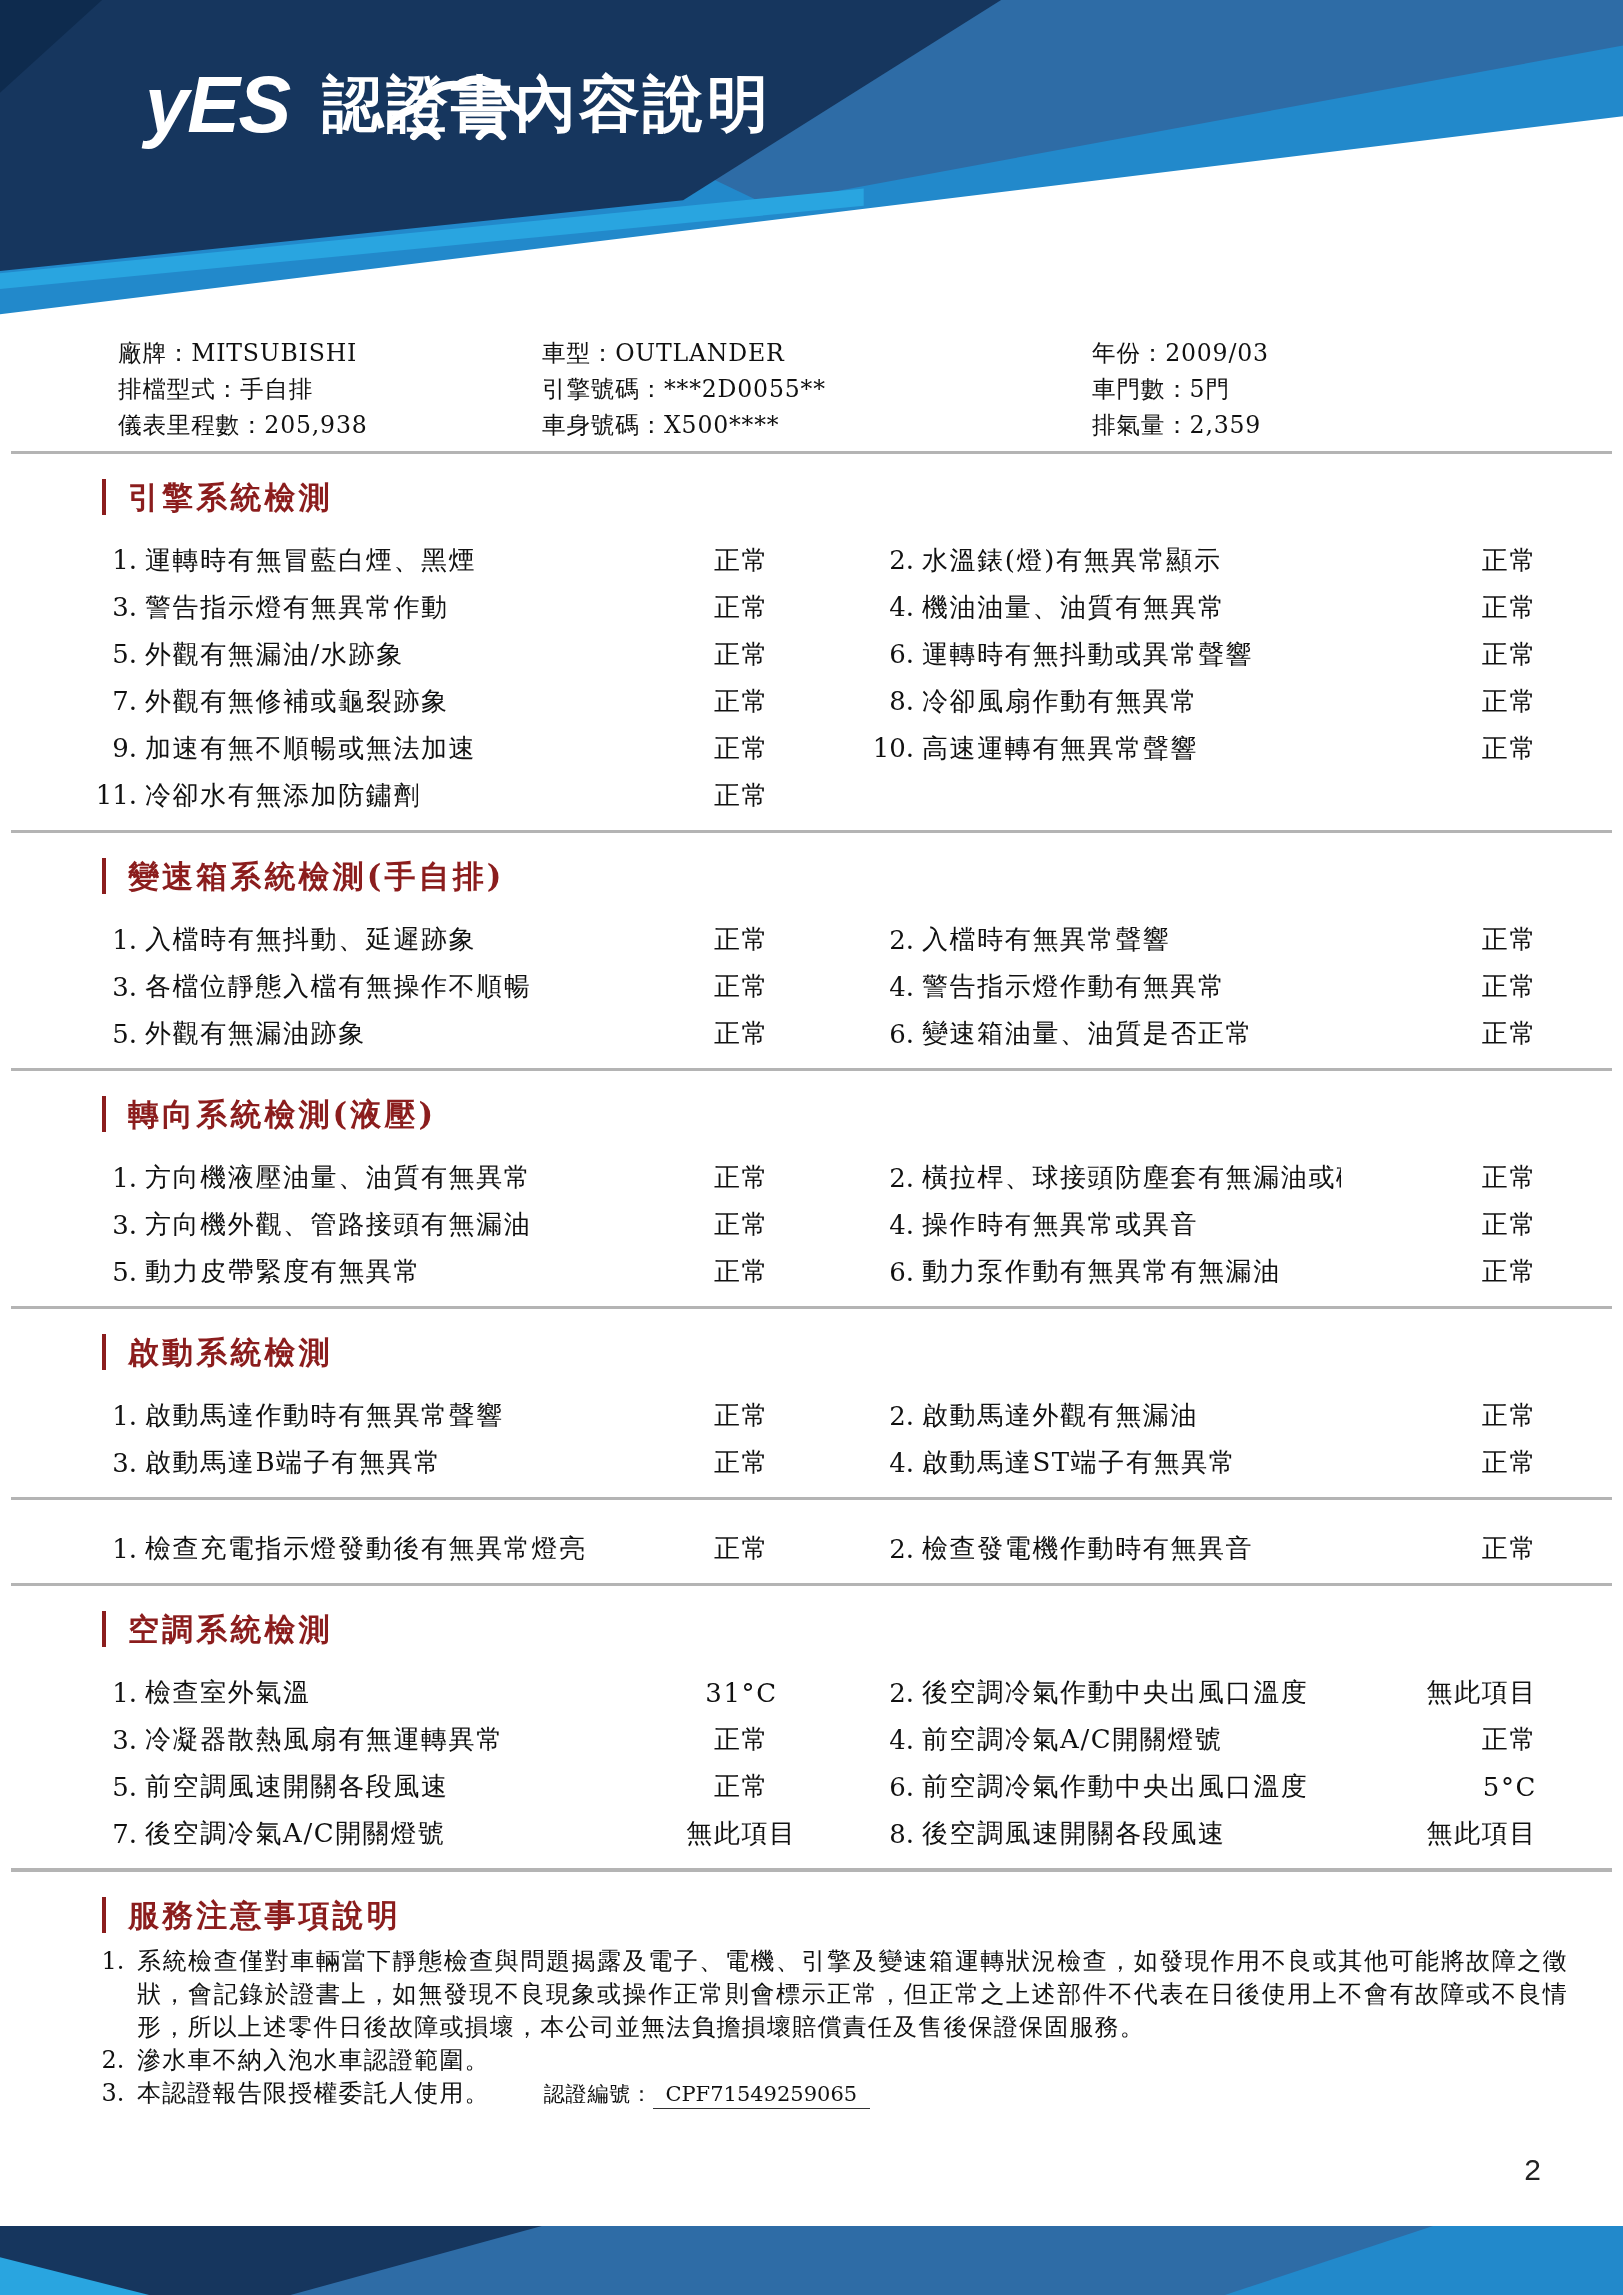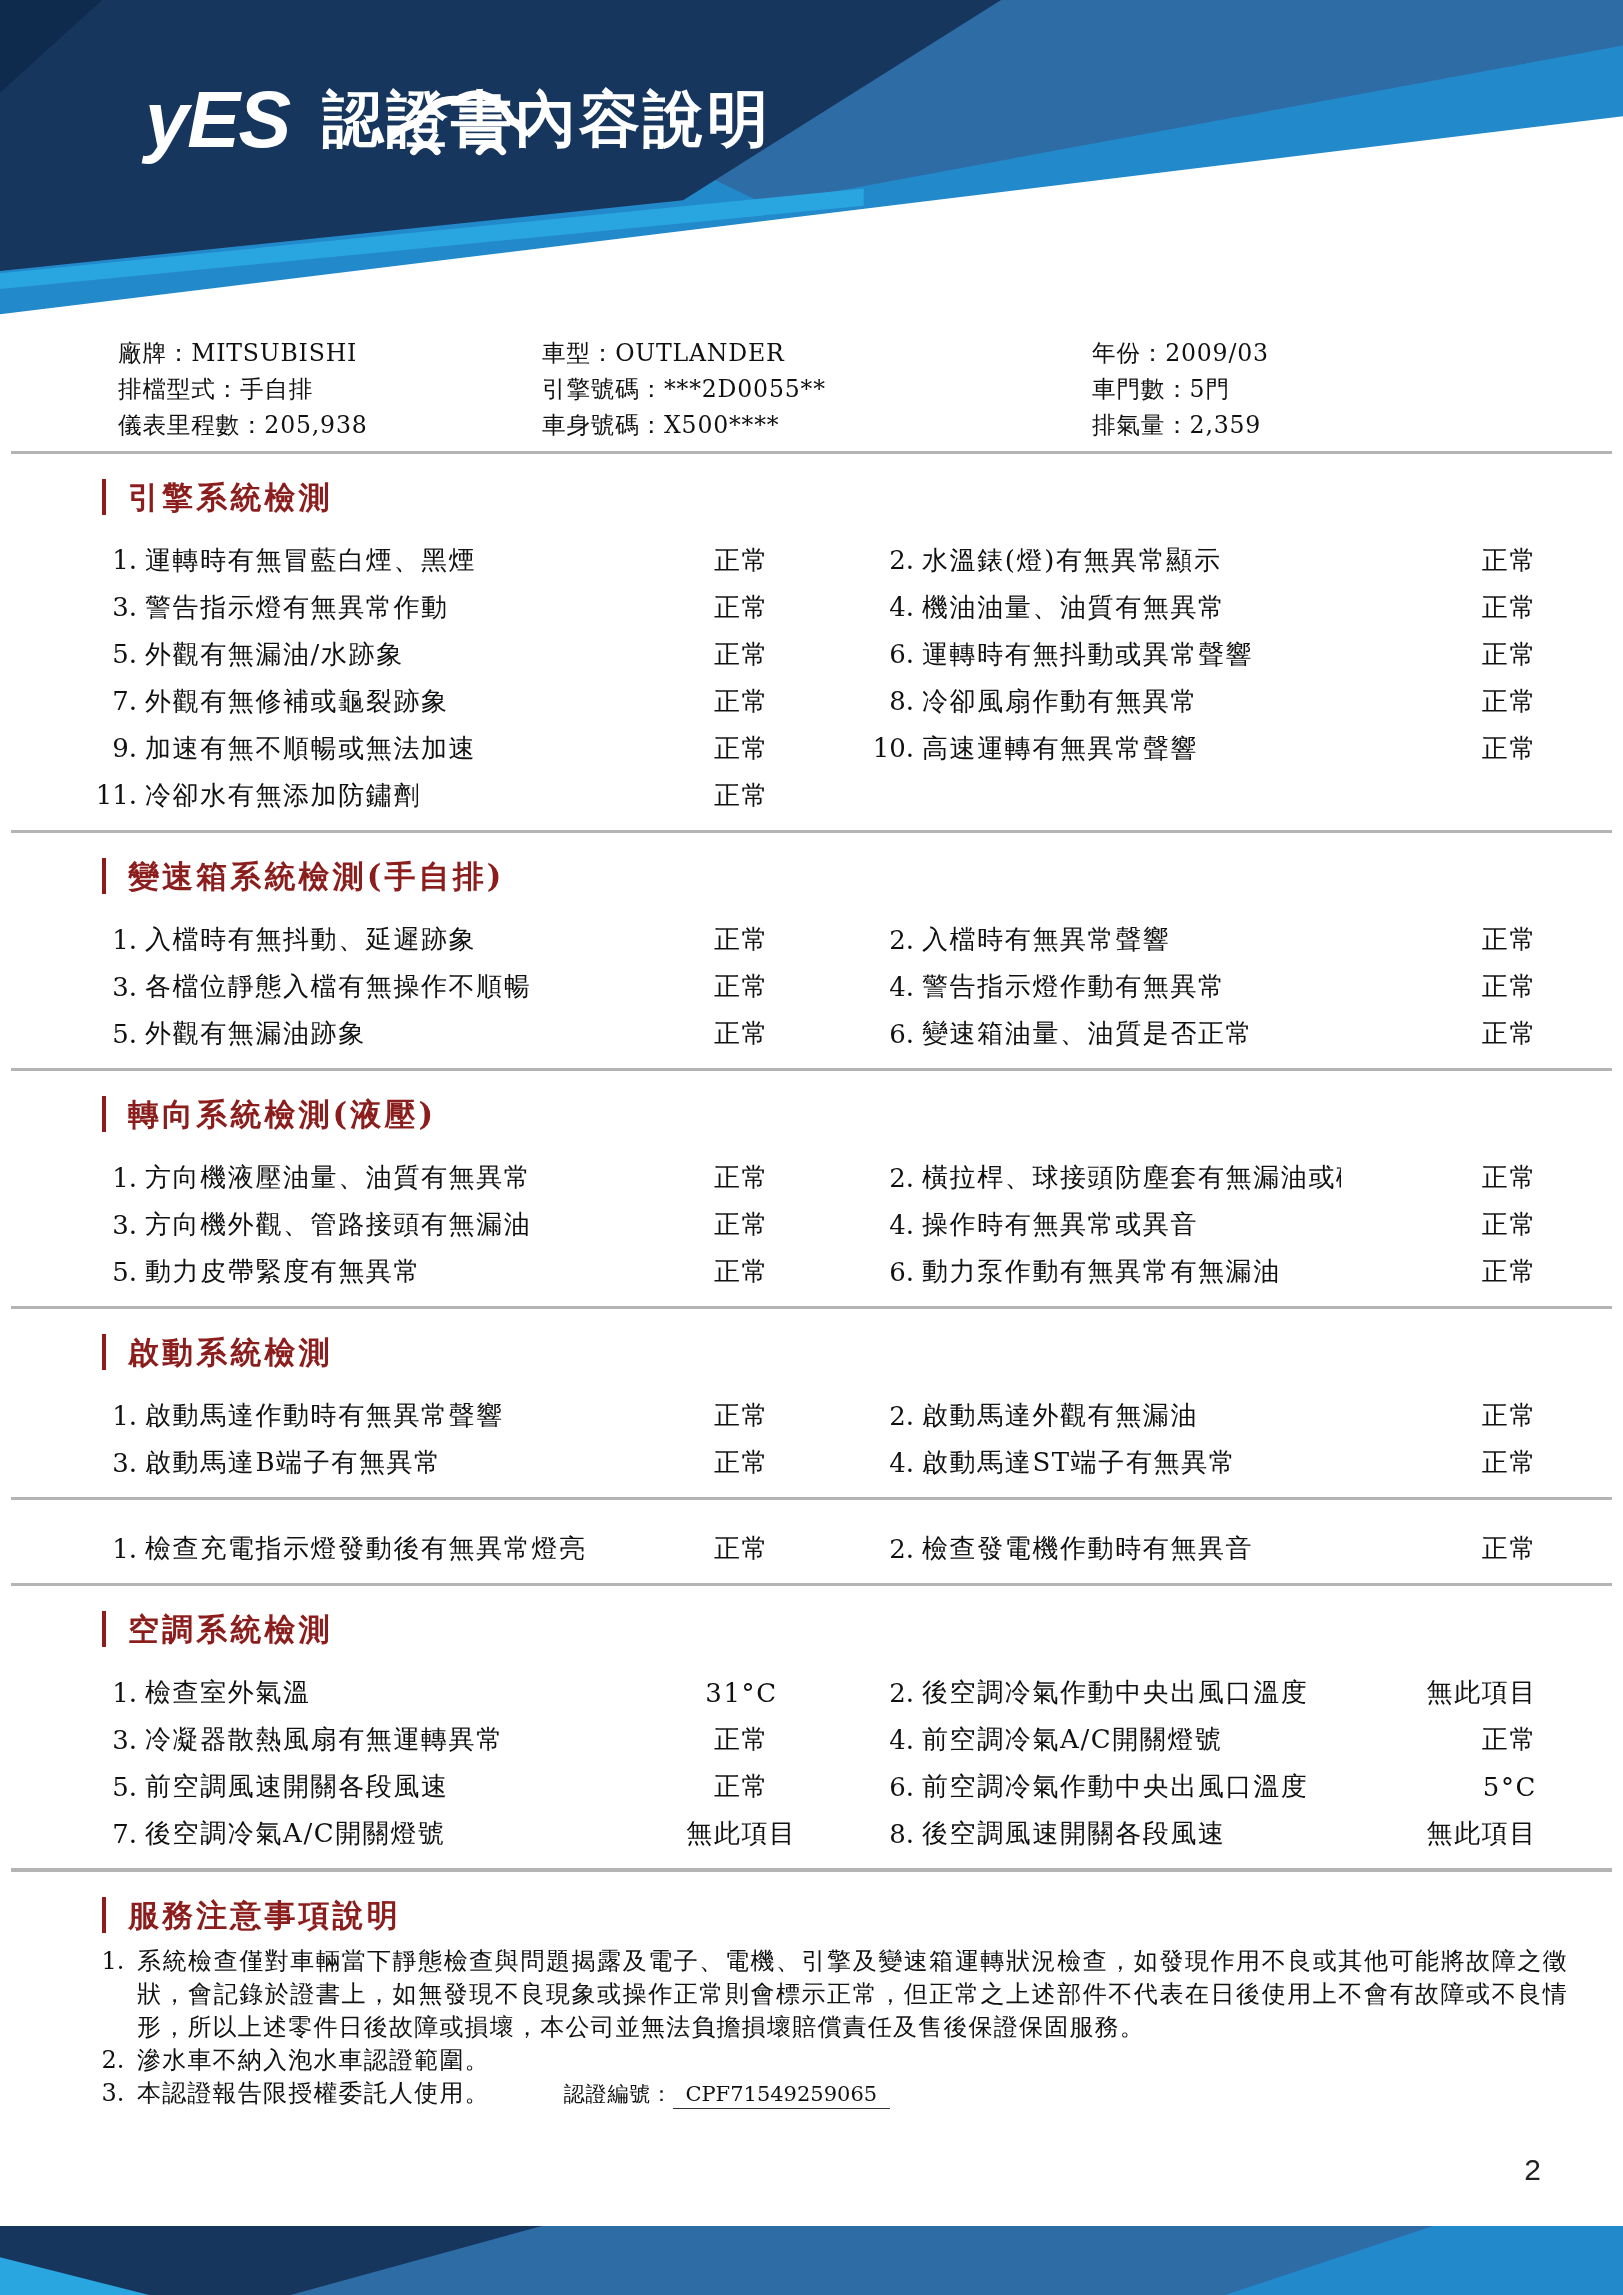--- a/index.html
+++ b/index.html
@@ -11,21 +11,21 @@
   .page{
     position:relative; width:1623px; height:2295px; background:#fff; overflow:hidden;
     font-family:"DejaVu Serif","Liberation Serif",serif; color:var(--text);
   }
   
   .header{position:relative;height:322px;}
   .header svg{position:absolute;inset:0;width:100%;height:100%;}
   .fill-blue{fill:var(--blue);} .fill-mid{fill:var(--blue-mid);}
   .fill-navy{fill:var(--navy);} .fill-navy-dark{fill:var(--navy-dark);}
   .fill-light{fill:var(--blue-light);}
-  .brand{position:absolute;left:145px;top:79px;display:flex;align-items:center;gap:33px;}
+  .brand{position:absolute;left:145px;top:64px;display:flex;align-items:center;gap:33px;}
   .logo{display:flex;align-items:flex-end;gap:4.7px;}
   .logo-text{
     font-family:"Liberation Sans","DejaVu Sans",sans-serif;
     font-style:italic;font-weight:700;font-size:79px;line-height:72px;color:#fff;letter-spacing:-1.6px;
   }
   .car-svg{width:94px;height:55px;margin-bottom:3.1px;}
   .header-title{
     font-family:"Liberation Sans","DejaVu Sans",sans-serif;
     font-weight:700;font-size:61px;color:#fff;letter-spacing:3.1px;white-space:nowrap;
   }
@@ -50,21 +50,21 @@
   .cell-label{text-align:left;white-space:nowrap;overflow:hidden;}
   .cell-val-l{text-align:center;white-space:nowrap;}
   .cell-val-r{text-align:right;white-space:nowrap;}
   .section .divider{margin-top:11px;}
   
   .notes{margin-top:25px;}
   .notes-list{margin-top:12.6px;padding-right:55px;}
   .note-row{display:grid;grid-template-columns:137px 1fr;font-size:24px;line-height:33px;letter-spacing:1.2px;}
   .note-num{text-align:right;padding-right:12.6px;letter-spacing:0;}
   .note-text{text-align:justify;}
-  .cert{font-size:21px;letter-spacing:0.8px;margin-left:74px;white-space:nowrap;}
+  .cert{font-size:21px;letter-spacing:0.8px;margin-left:54px;white-space:nowrap;}
   .cert-number{border-bottom:1.6px solid #333;padding:0 12.6px 1.6px 12.6px;letter-spacing:0;}
   
   .pagenum{
     position:absolute;top:2153px;right:82px;font-size:30px;
     font-family:"Liberation Sans","DejaVu Sans",sans-serif;color:#222;
   }
   .footer{position:absolute;left:0;bottom:0;width:100%;height:69px;}
   .footer svg{position:absolute;inset:0;width:100%;height:100%;}
 </style>
 </head>

